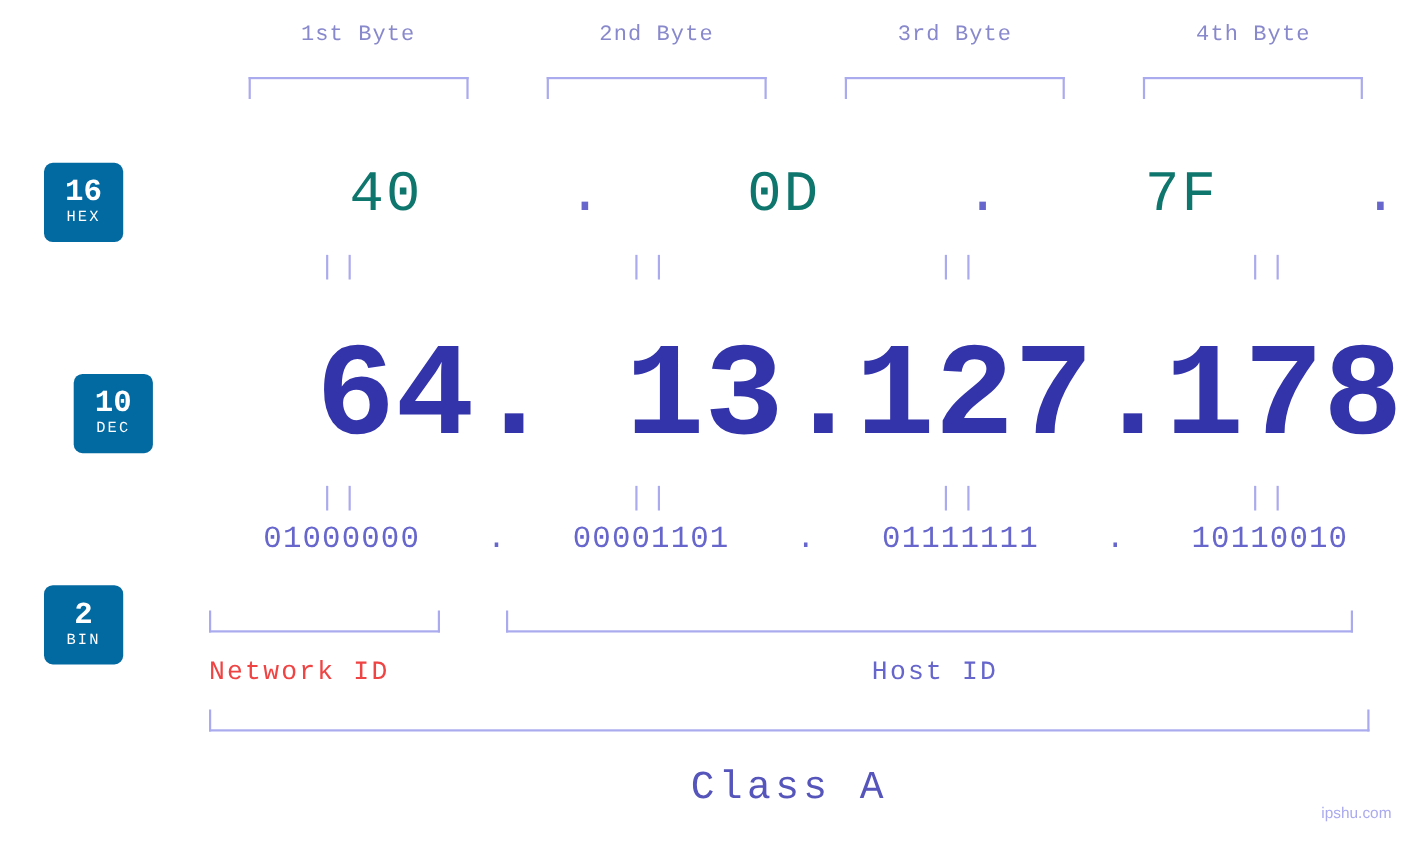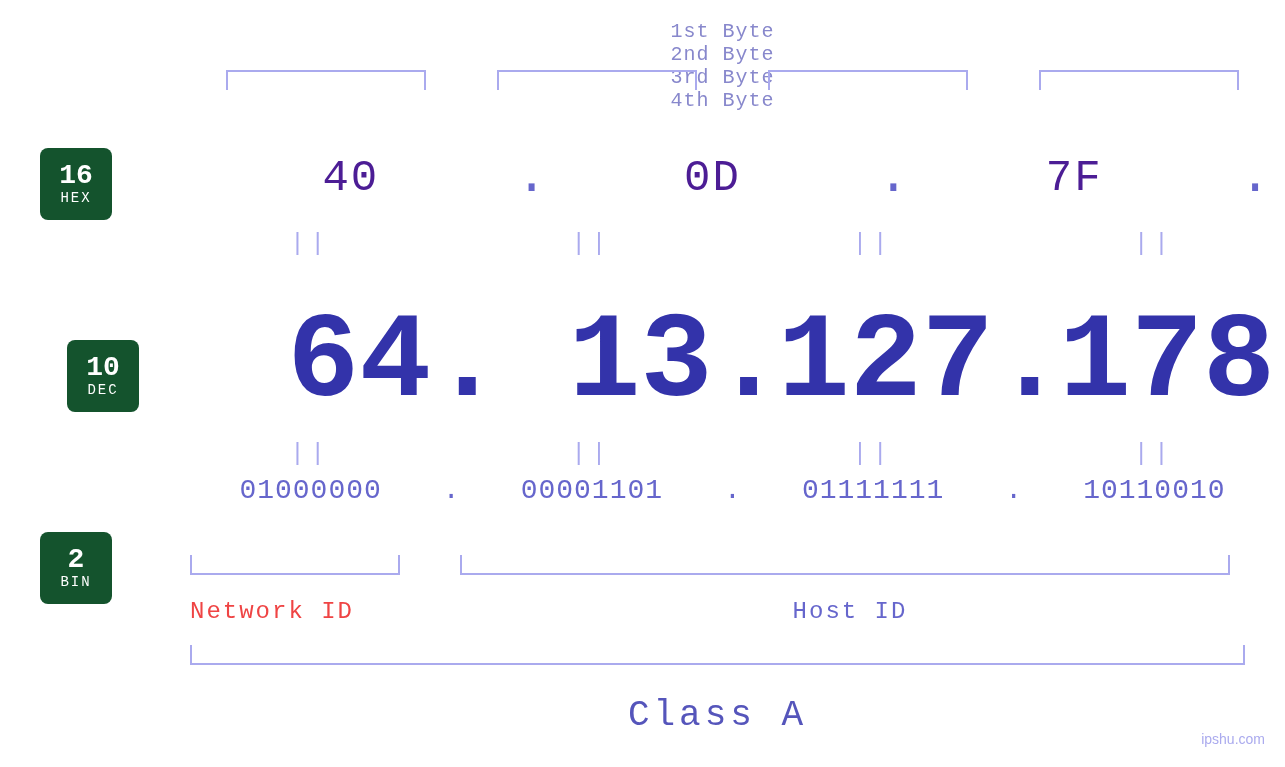--- a/index.html
+++ b/index.html
@@ -10,23 +10,22 @@
       height: 767px;
       overflow: hidden;
       position: relative;
     }
 
     
     .byte-headers {
       display: flex;
       position: absolute;
       top: 20px;
-      left: 180px;
-      width: 1085px;
-      flex-direction: column;
+      left: 190px;
+      width: 1085px;
     }
     .byte-header {
       flex: 1;
       text-align: center;
       color: #8888cc;
       font-size: 20px;
       letter-spacing: 1px;
     }
 
     
@@ -56,21 +55,21 @@
       position: absolute;
       left: 40px;
       top: 148px;
       display: flex;
       flex-direction: column;
       gap: 0;
     }
     .badge {
       width: 72px;
       height: 72px;
-      background: #14532d;
+      background: #0369a1;
       border-radius: 8px;
       display: flex;
       flex-direction: column;
       align-items: center;
       justify-content: center;
       color: white;
       margin-bottom: 120px;
     }
     .badge-number {
       font-size: 28px;
@@ -87,22 +86,22 @@
       position: absolute;
       top: 148px;
       left: 190px;
       width: 1085px;
       display: flex;
       align-items: center;
     }
     .byte-cell {
       flex: 1;
       text-align: center;
-      color: #4c1d95;
-      font-size: 44px;
+      color: #0f766e;
+      font-size: 52px;
       font-weight: 400;
       letter-spacing: 2px;
     }
     .dot-cell {
       width: 40px;
       text-align: center;
       color: #6666cc;
       font-size: 52px;
     }
 

